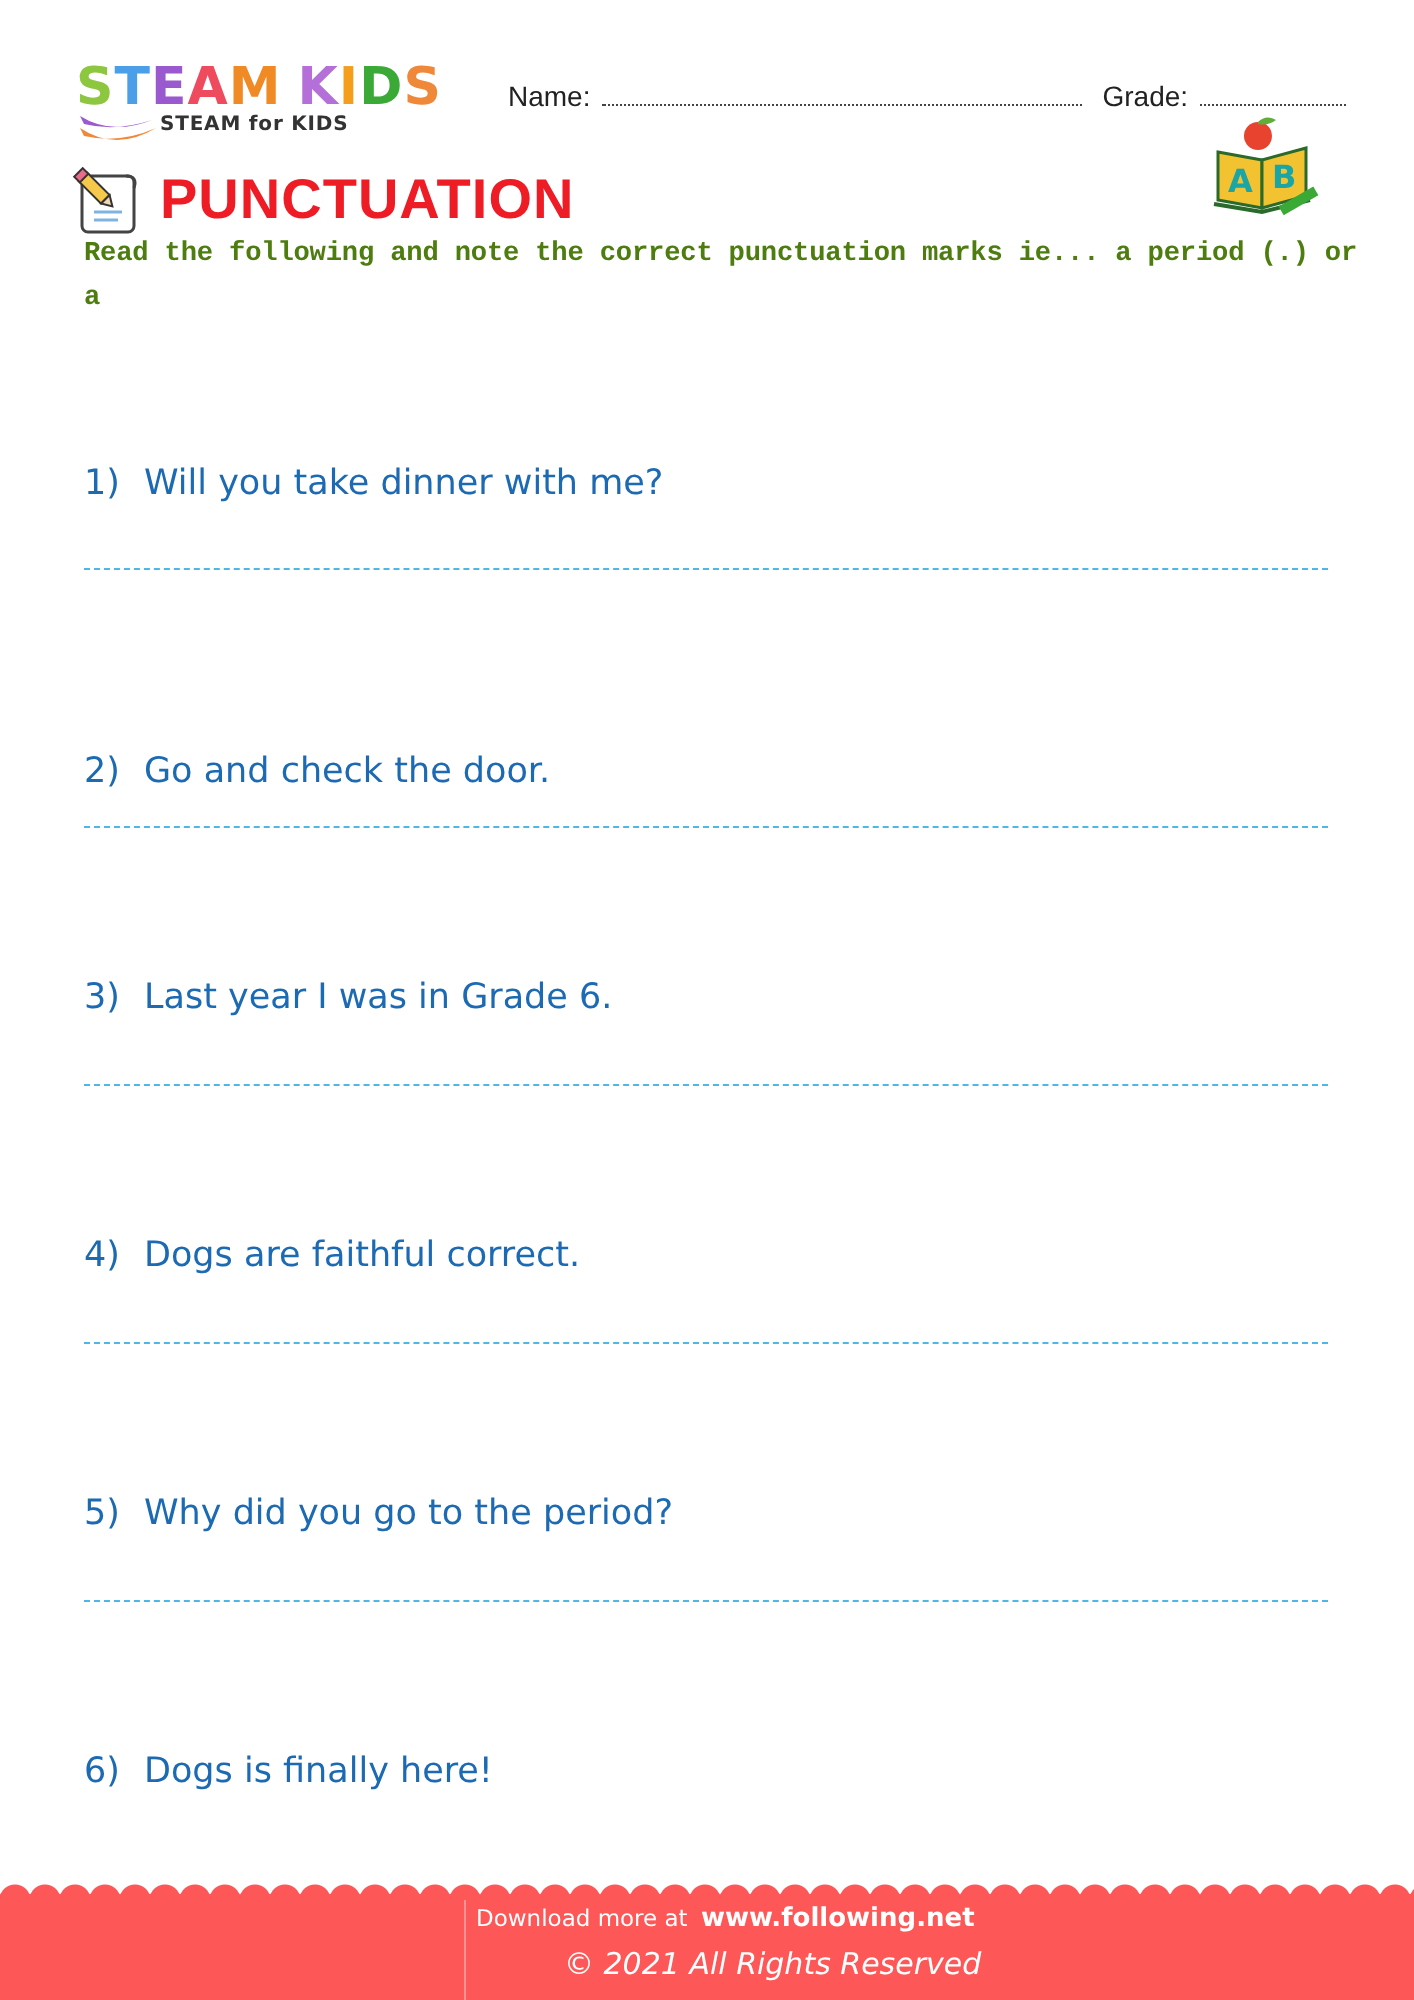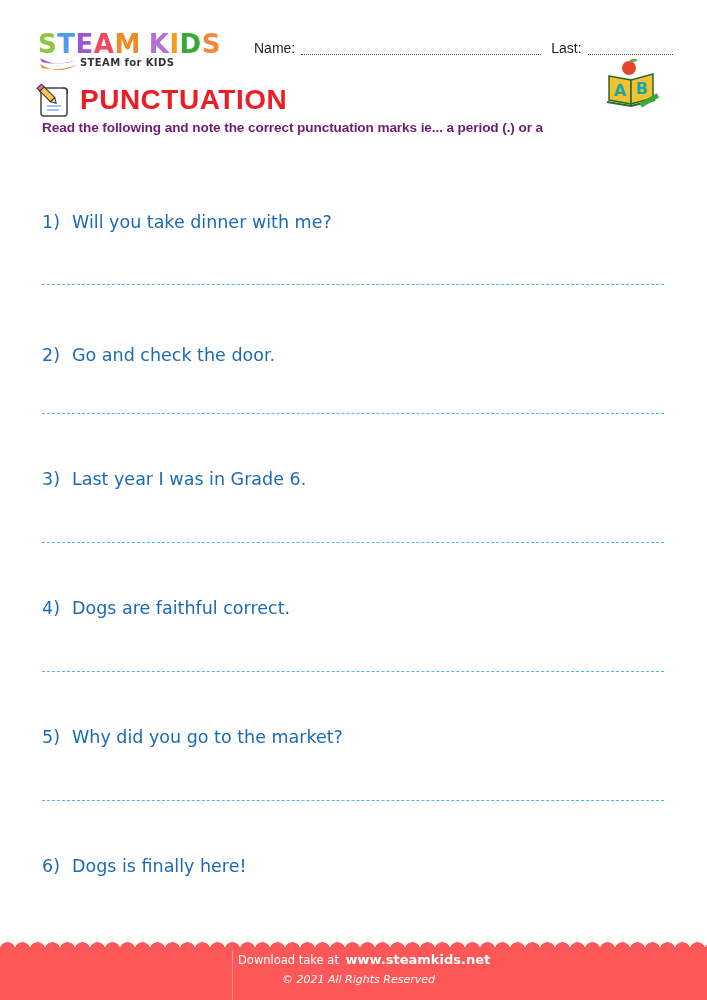--- a/index.html
+++ b/index.html
@@ -18,49 +18,49 @@
     .logo-word span { display: inline-block; }
     .logo-sub {
       position: absolute; left: 42px; top: 27px;
       font-family: "DejaVu Sans", sans-serif; font-weight: bold;
       font-size: 10px; color: #333; letter-spacing: 0.4px;
     }
     .logo-swoosh { position: absolute; left: 0; top: 24px; }
 
     .field-row {
       position: absolute; top: 40px; left: 254px; right: 34px;
-      display: flex; align-items: center;
+      display: flex; align-items: flex-start;
       font-family: "Liberation Sans", sans-serif; font-size: 14px; color: #222;
     }
     .field-label { white-space: nowrap; }
     .field-line {
       border-bottom: 1px dotted #444; height: 12px; margin-left: 6px;
     }
     .name-line { width: 240px; margin-right: 10px; }
     .date-line { flex: 1; }
 
     .title-icon { position: absolute; left: 35px; top: 82px; }
     .title {
       position: absolute; left: 80px; top: 84px;
       font-family: "Liberation Sans", sans-serif; font-weight: bold;
       font-size: 28px; color: #ee1c25; letter-spacing: 0.5px;
     }
     .book-icon { position: absolute; left: 605px; top: 58px; }
 
     .instructions {
       position: absolute; left: 42px; top: 117px; width: 640px;
-      font-family: Liberation Sans, sans-serif; font-weight: bold;
-      font-size: 13.6px; line-height: 22px; color: #701a75;
+      font-family: Liberation Mono, monospace; font-weight: bold;
+      font-size: 13.6px; line-height: 22px; color: #4d7c0f;
       letter-spacing: -0.1px;
     }
 
     .question {
       position: absolute; left: 42px;
       font-family: "DejaVu Sans", sans-serif;
-      font-size: 17.5px; color: #1c6ab3;
+      font-size: 17.5px; color: #1c6ab3; margin-top: 20px;
     }
     .question .num { display: inline-block; width: 30px; }
     .answer-line {
       position: absolute; left: 42px; width: 622px; height: 0;
       border-top: 1.5px dashed #4db8e8;
     }
 
     .footer {
       position: absolute; left: 0; top: 940px; width: 707px; height: 60px;
     }
@@ -79,41 +79,41 @@
     }
     .footer-line1 {
       position: absolute; left: 238px; top: 12px;
       font-family: "DejaVu Sans", sans-serif; font-size: 11.5px; color: #fff;
       white-space: nowrap;
     }
     .footer-line1 .site { font-weight: bold; font-size: 13px; margin-left: 3px; }
     .footer-line2 {
       position: absolute; left: 282px; top: 33px;
       font-family: "DejaVu Sans", sans-serif; font-style: italic;
-      font-size: 11px; color: #fff; white-space: nowrap;
+      font-size: 15px; color: #fff; white-space: nowrap;
     }
   </style>
 </head>
 <body>
 
 <div class="logo">
   <div class="logo-word">
     <span style="color:#8dc63f">S</span><span style="color:#4a9fe8">T</span><span style="color:#9b59d0">E</span><span style="color:#ef4b5f">A</span><span style="color:#f08a24">M</span><span style="width:8px"></span><span style="color:#b46fd8">K</span><span style="color:#f59e1b">I</span><span style="color:#3aa935">D</span><span style="color:#f0883a">S</span>
   </div>
   <svg class="logo-swoosh" width="42" height="20" viewBox="0 0 42 20">
     <path d="M2 4 Q 18 14 38 6 Q 20 12 4 8 Z" fill="#9b59d0"></path>
     <path d="M2 10 Q 20 22 40 10 Q 22 18 4 14 Z" fill="#f0883a"></path>
   </svg>
   <div class="logo-sub">STEAM for KIDS</div>
 </div>
 
 <div class="field-row">
   <span class="field-label">Name:</span>
   <span class="field-line name-line"></span>
-  <span class="field-label">Last:</span>
+  <span class="field-label">Grade:</span>
   <span class="field-line date-line"></span>
 </div>
 
 <svg class="title-icon" width="38" height="38" viewBox="0 0 38 38">
   <rect x="6" y="6" width="26" height="28" rx="3" fill="#fff" stroke="#444" stroke-width="1.5"></rect>
   <path d="M28 6 Q 34 6 32 12" fill="none" stroke="#444" stroke-width="1.5"></path>
   <line x1="12" y1="24" x2="26" y2="24" stroke="#7fb3e0" stroke-width="1.5"></line>
   <line x1="12" y1="28" x2="24" y2="28" stroke="#7fb3e0" stroke-width="1.5"></line>
   <g transform="rotate(45 12 12)">
     <rect x="4" y="9" width="16" height="6" fill="#f7c94a" stroke="#333" stroke-width="1"></rect>
@@ -136,46 +136,46 @@
 
 <div class="instructions">
   <div>Read the following and note the correct punctuation marks ie... a period (.) or a</div>
 </div>
 
 <div class="question" style="top:212px">
   <span class="num">1)</span><span>Will you take dinner with me?</span>
 </div>
 <div class="answer-line" style="top:284px"></div>
 
-<div class="question" style="top:345px">
+<div class="question" style="top:356px">
   <span class="num">2)</span><span>Go and check the door.</span>
 </div>
 <div class="answer-line" style="top:413px"></div>
 
 <div class="question" style="top:469px">
   <span class="num">3)</span><span>Last year I was in Grade 6.</span>
 </div>
 <div class="answer-line" style="top:542px"></div>
 
 <div class="question" style="top:598px">
   <span class="num">4)</span><span>Dogs are faithful correct.</span>
 </div>
 <div class="answer-line" style="top:671px"></div>
 
 <div class="question" style="top:727px">
-  <span class="num">5)</span><span>Why did you go to the market?</span>
+  <span class="num">5)</span><span>Why did you go to the period?</span>
 </div>
 <div class="answer-line" style="top:800px"></div>
 
 <div class="question" style="top:856px">
   <span class="num">6)</span><span>Dogs is finally here!</span>
 </div>
 
 <div class="footer">
   <div class="footer-bg"></div>
   <div class="scallops"></div>
   <div class="footer-divider"></div>
   <div class="footer-line1">
-    <span>Download take at</span>
-    <span class="site">www.steamkids.net</span>
+    <span>Download more at</span>
+    <span class="site">www.following.net</span>
   </div>
   <div class="footer-line2">©  2021 All Rights Reserved</div>
 </div>
 
 </body></html>

